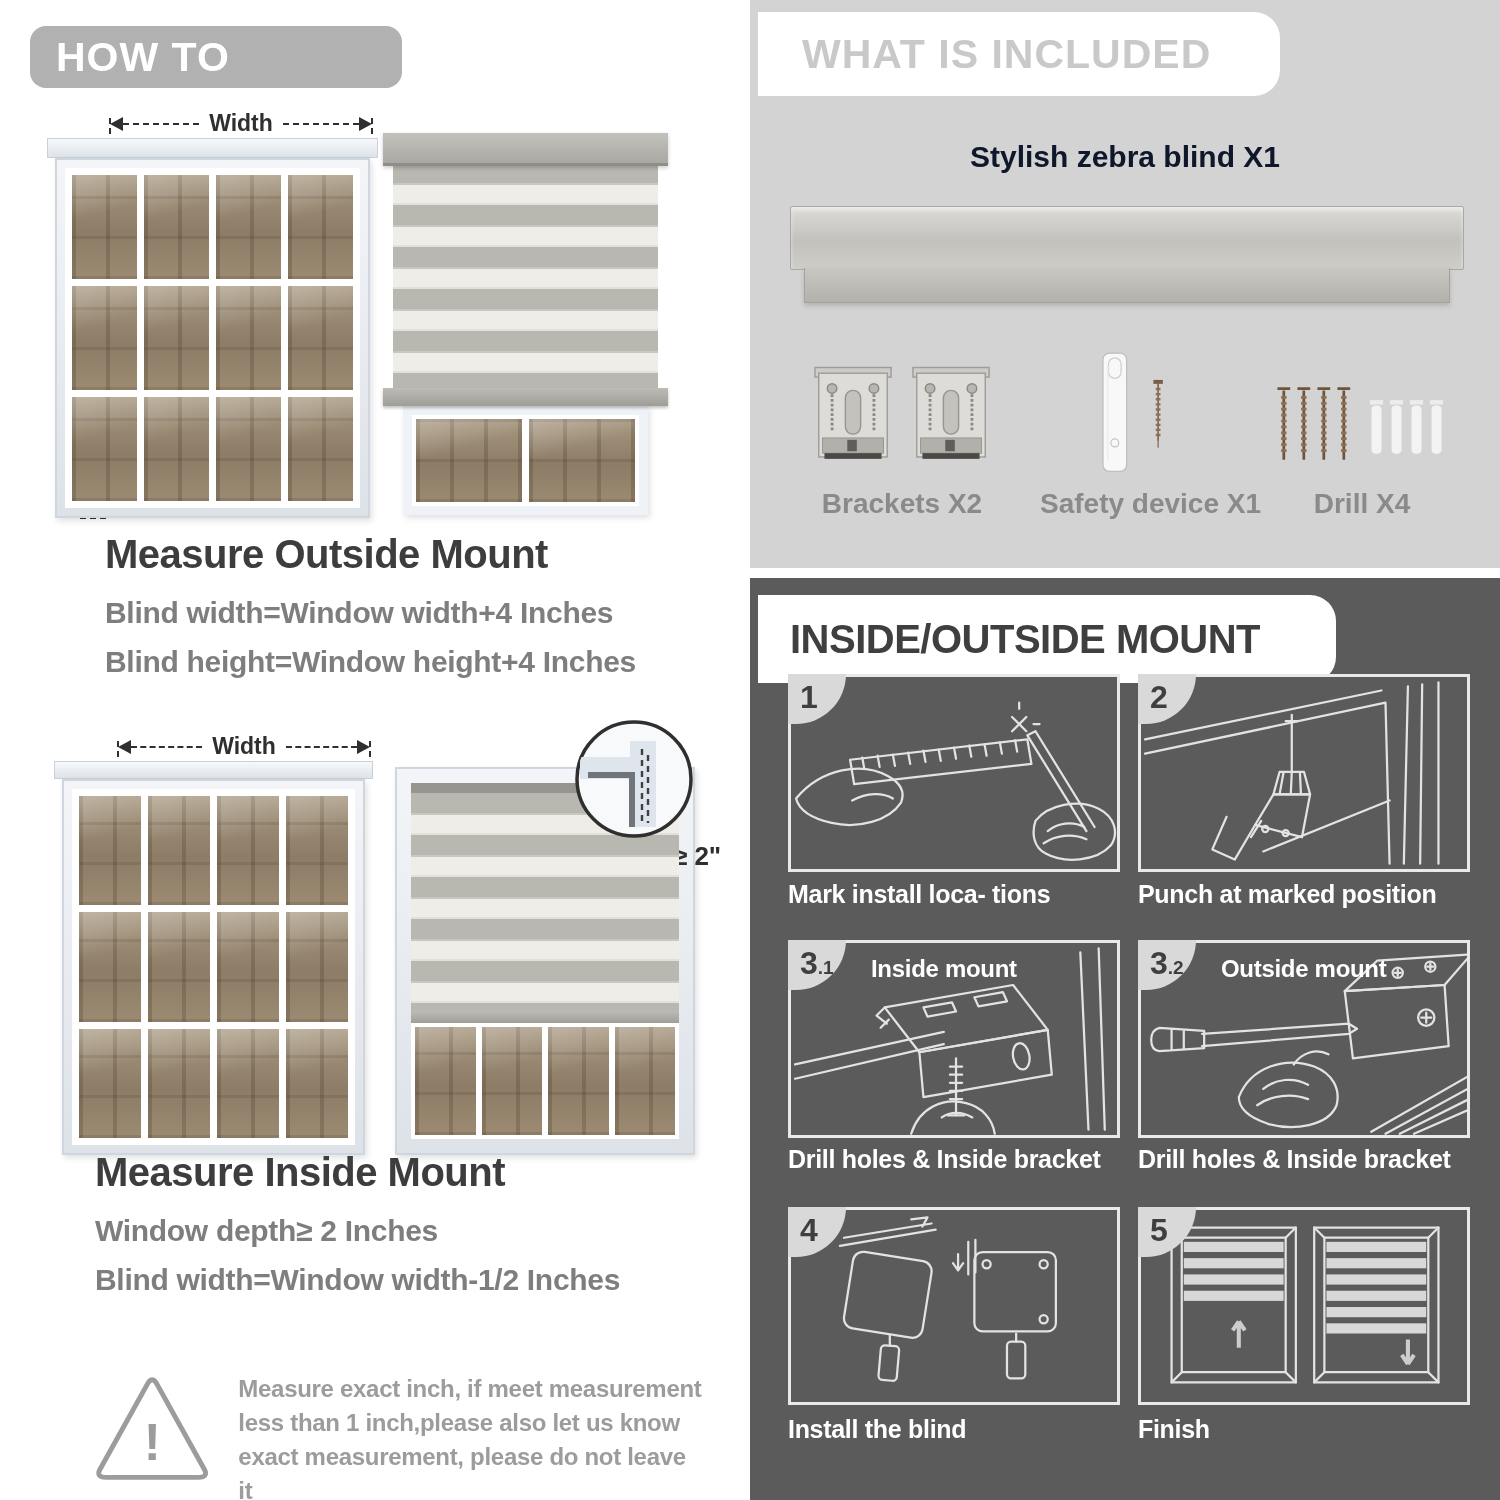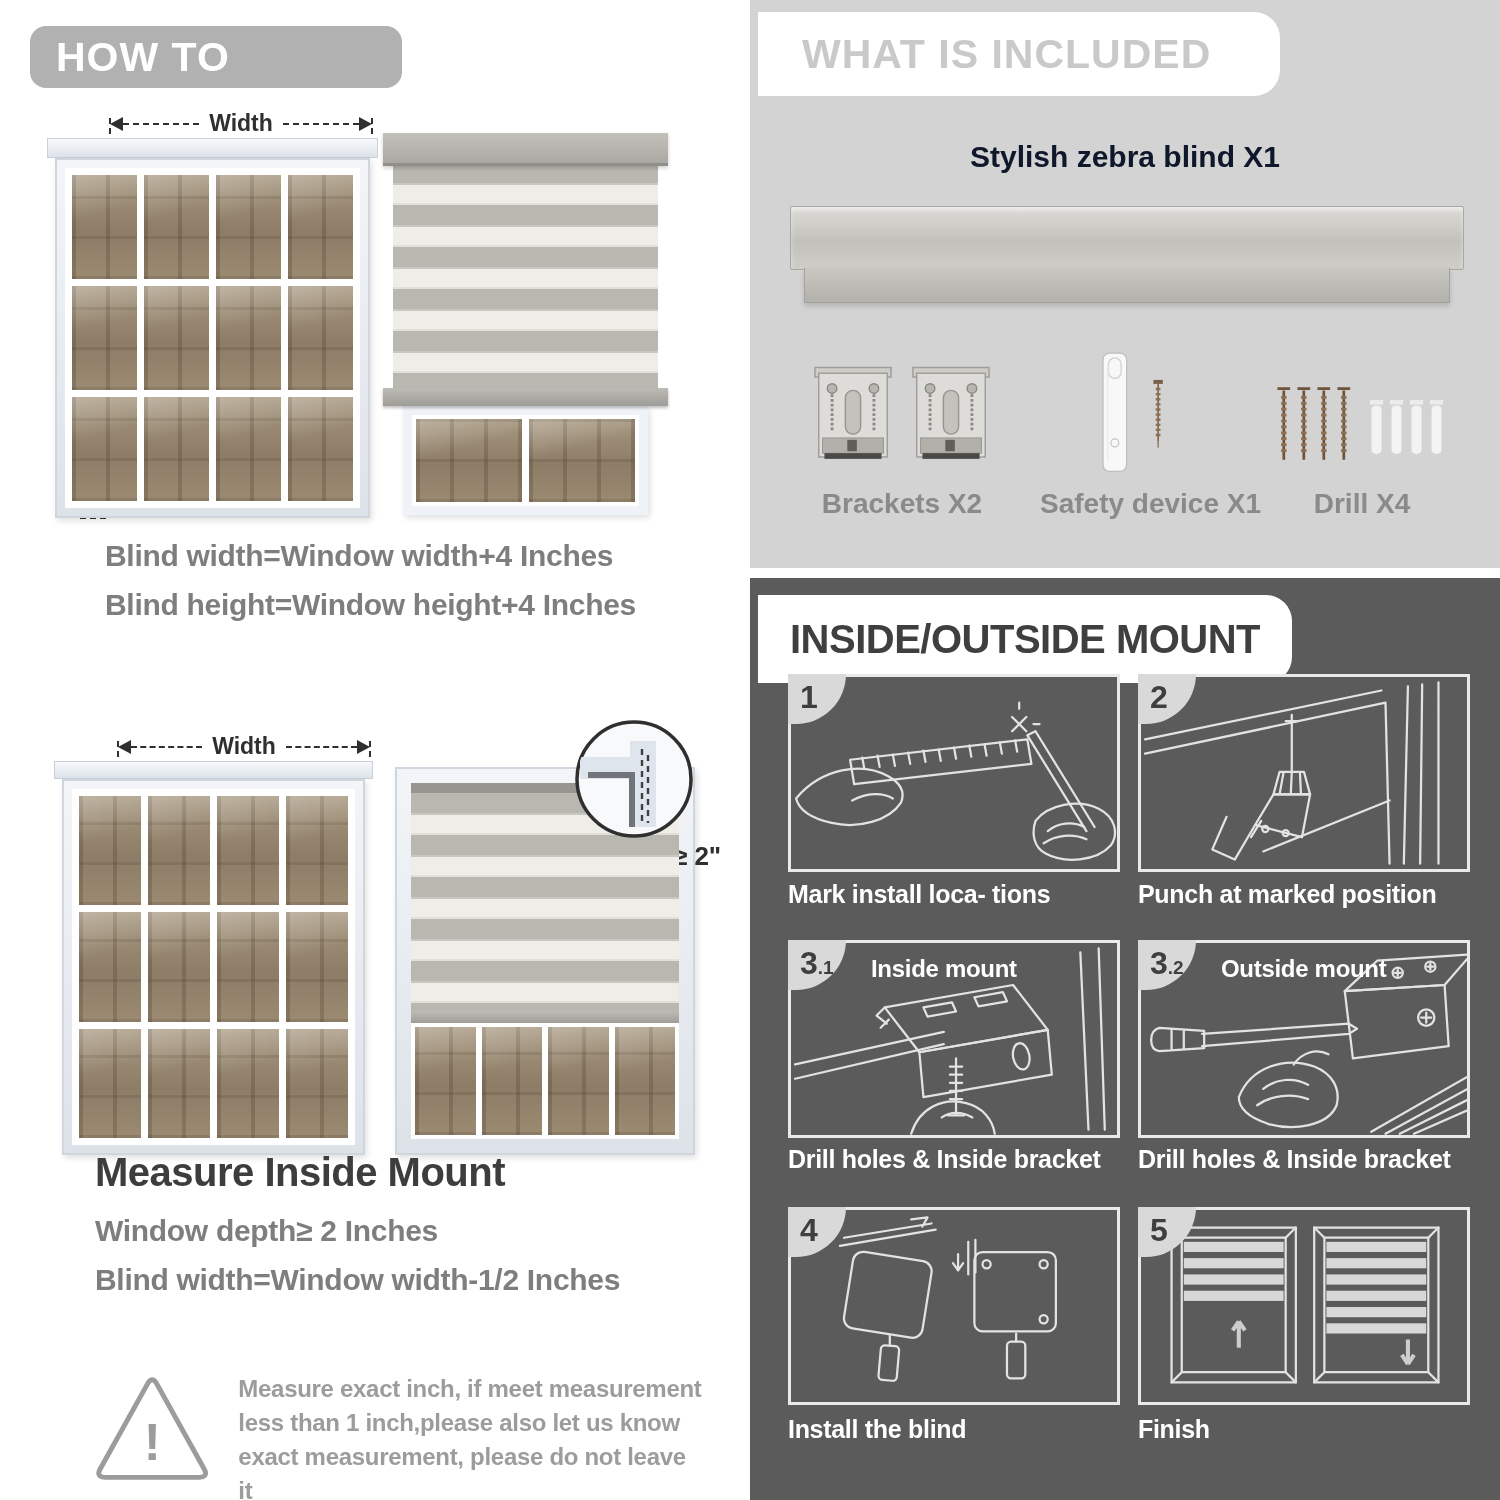--- a/index.html
+++ b/index.html
@@ -66,21 +66,21 @@
     background:linear-gradient(180deg,#dcdbd7,#c2c1bc 55%,#cecdc8);box-shadow:inset 0 3px 4px rgba(255,255,255,.5);}
   .rail-lip{position:absolute;left:54px;top:268px;width:644px;height:34px;border:1px solid #a3a29d;border-top:none;
     background:linear-gradient(180deg,#c8c7c2,#b2b1ac);box-shadow:0 3px 5px rgba(0,0,0,.15);}
   .item{position:absolute;top:348px;text-align:center;}
   .item .gfx{height:128px;display:flex;align-items:flex-end;justify-content:center;gap:14px;}
   .item .ilabel{margin-top:12px;font-size:28px;font-weight:700;color:#8a8a8a;white-space:nowrap;}
 
   .divider-strip{position:absolute;left:750px;top:568px;width:750px;height:10px;background:#ffffff;}
 
   .mount{position:absolute;left:750px;top:578px;width:750px;height:922px;background:#5b5b5b;}
-  .mount-header{position:absolute;left:8px;top:17px;width:534px;height:88px;background:#fff;border-radius:0 26px 26px 0;
+  .mount-header{position:absolute;left:8px;top:17px;width:578px;height:88px;background:#fff;border-radius:0 26px 26px 0;
     color:#3f3f3f;font-weight:700;font-size:40px;line-height:88px;padding-left:32px;letter-spacing:-.5px;box-sizing:border-box;}
   .pbox{position:absolute;width:326px;height:192px;border:3px solid #e9e9e9;background:#5b5b5b;box-sizing:content-box;}
   .pbadge{position:absolute;left:-3px;top:-3px;width:58px;height:50px;background:#d9d9d9;border-radius:0 0 90px 0;
     color:#3f3f3f;font-weight:700;font-size:32px;line-height:46px;padding-left:12px;box-sizing:border-box;}
   .pbadge .psub{font-size:19px;font-weight:700;}
   .ptitle{position:absolute;left:80px;top:12px;color:#fff;font-weight:700;font-size:24px;letter-spacing:-.3px;}
   .pcaption{position:absolute;color:#fff;font-weight:700;font-size:25px;letter-spacing:-.3px;white-space:nowrap;}
   .pill{position:absolute;left:0;top:0;width:326px;height:192px;}
   .sk{stroke:#e3e3e3;stroke-width:2.2;fill:none;stroke-linecap:round;stroke-linejoin:round;}
 </style>
@@ -146,20 +146,21 @@
               <div class="pane" style="flex:1;"></div>
           </div>
         </div>
         <div class="valance"></div>
         <div class="zstripes" style="left:10px;right:10px;top:30px;height:225px;"></div>
         <div class="brail" style="left:0;right:0;top:255px;height:18px;"></div>
       </div>
     </div>
 
     <div class="abs" style="left:105px;top:532px;width:620px;">
+      <div class="m-title">Measure Outside Mount</div>
       <div class="m-line">Blind width=Window width+4 Inches</div>
       <div class="m-line">Blind height=Window height+4 Inches</div>
     </div>
 
     <div class="abs" style="left:0;top:733px;width:750px;height:430px;">
 
       <div class="h-arrow" style="left:118px;top:0px;width:252px;">
         <span class="ext-v" style="left:-1px;"></span>
           <span class="ext-v" style="right:-1px;left:auto;"></span>
         <span class="tri-l"></span>

